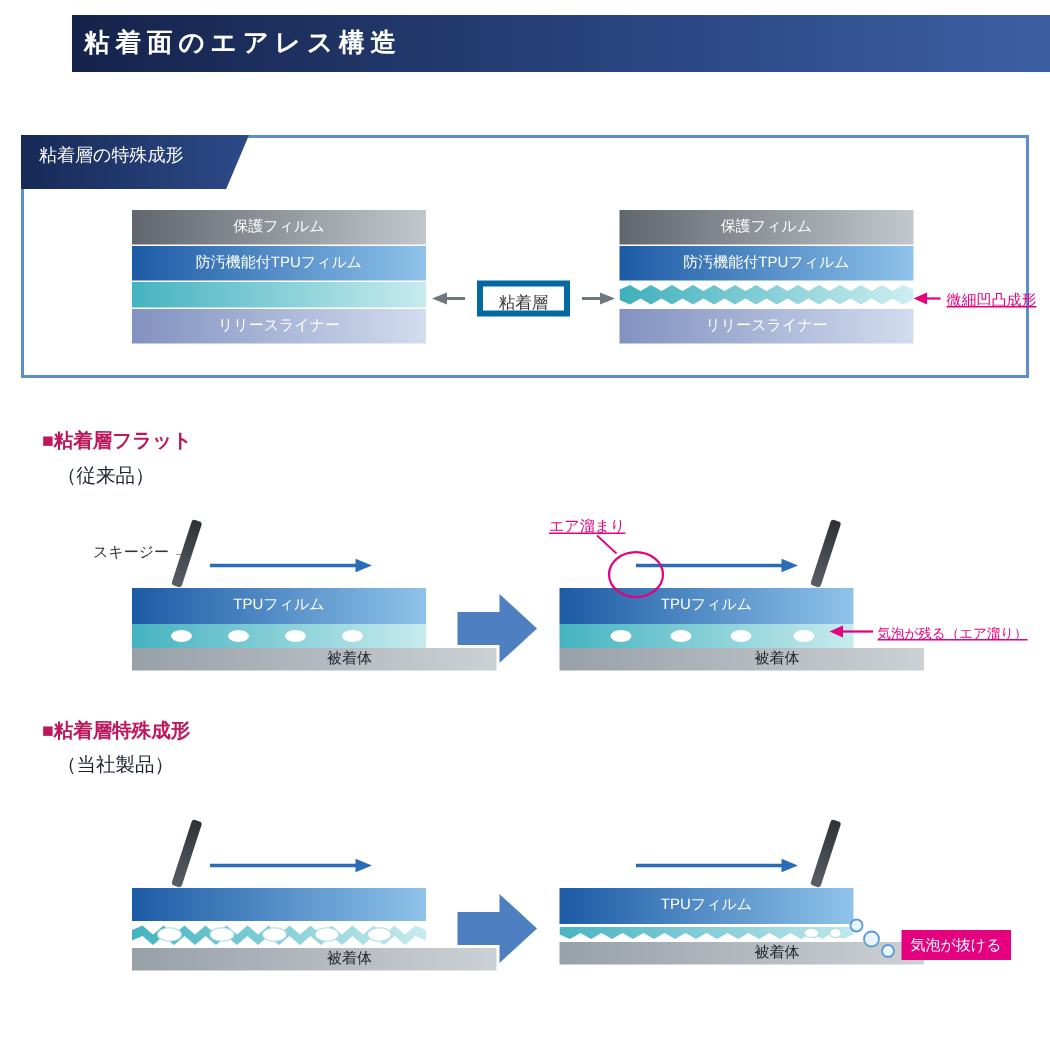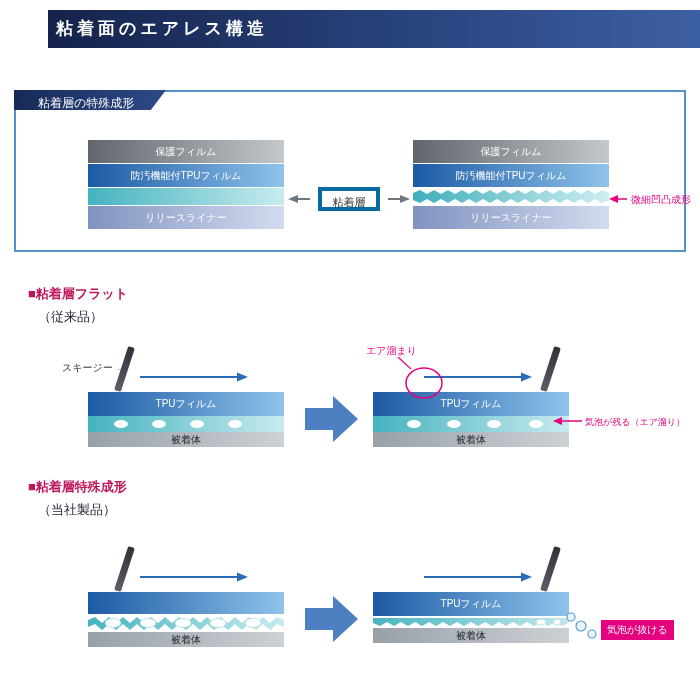--- a/index.html
+++ b/index.html
@@ -6,55 +6,55 @@
   body{background:#fff;font-family:"Liberation Sans","DejaVu Sans",sans-serif;}
   .page{position:relative;width:700px;height:700px;background:#fff;overflow:hidden;}
   .abs{position:absolute;}
 
   .titlebar{left:8px;top:10px;width:690px;height:38px;
     background:linear-gradient(90deg,#15234b 0%,#2a4580 55%,#3f63a8 100%);
     color:#fff;font-family:"Liberation Serif","DejaVu Serif",serif;
     font-size:17px;font-weight:bold;letter-spacing:4px;line-height:38px;padding-left:8px;box-sizing:border-box;margin-left:40px;}
 
   .frame{left:14px;top:90px;width:672px;height:162px;border:2px solid #5b8fc9;background:#fff;box-sizing:border-box;}
-  .tab{left:14px;top:90px;width:152px;height:20px;
+  .tab{left:14px;top:90px;width:152px;height:36px;
     background:linear-gradient(90deg,#172a57,#2d4a88);
-    color:#fff;font-size:12px;line-height:26px;padding-left:24px;box-sizing:border-box;
+    color:#fff;font-size:12px;line-height:26px;padding-left:12px;box-sizing:border-box;
     clip-path:polygon(0 0,100% 0,90% 100%,0 100%);}
 
   .stack{width:196px;}
   .layer{position:relative;width:100%;color:#fff;font-size:10px;text-align:center;overflow:visible;}
   .gap{margin-bottom:1px;}
   .h23{height:23px;line-height:23px;}
   .h24{height:24px;line-height:24px;}
   .h22{height:22px;}
   .h17{height:17px;}
   .h16{height:16px;}
-  .h15{height:15px;line-height:15px;}
+  .h15{height:15px;line-height:15px;padding-left:47px;}
   .h12{height:12px;}
   .h18{height:18px;}
 
   .l-gray{background:linear-gradient(90deg,#61666d,#c3c8cc);}
   .l-blue{background:linear-gradient(90deg,#1c5aa5,#8fc3ea);}
   .l-teal{background:linear-gradient(90deg,#45b3c0,#c7ebee);}
   .l-liner{background:linear-gradient(90deg,#8292c0,#d2dcef);}
   .l-sub{background:linear-gradient(90deg,#98a0a8,#ccd1d5);color:#22262b;}
 
   .adh-box{left:318px;top:187px;width:62px;height:24px;background:#fff;border:4px solid #0369a1;
     font-size:11px;line-height:22px;text-align:center;color:#333;box-sizing:border-box;}
 
   .bubble{position:absolute;width:14px;height:8px;background:#fff;border-radius:50%;top:4px;}
 
   .squeegee{position:absolute;width:7px;height:46px;border-radius:2px;
     background:linear-gradient(180deg,#2e3237,#595f66);transform:rotate(18deg);}
 
   .sec-h{font-size:13px;font-weight:bold;color:#be185d;}
   .sec-s{font-size:13px;color:#1c2330;}
   .small-label{font-size:10px;color:#333;}
-  .magenta{color:#e4007f;}
+  .magenta{color:#e4007f;text-decoration:underline;}
   .f10{font-size:10px;}
   .f9{font-size:9px;text-align:center;}
   .pill{background:#e4007f;color:#fff;font-size:10px;padding:3px 6px;}
 
   .overlay{left:0;top:0;pointer-events:none;z-index:50;}
 </style>
 </head>
 <body>
 
 <div class="page">

